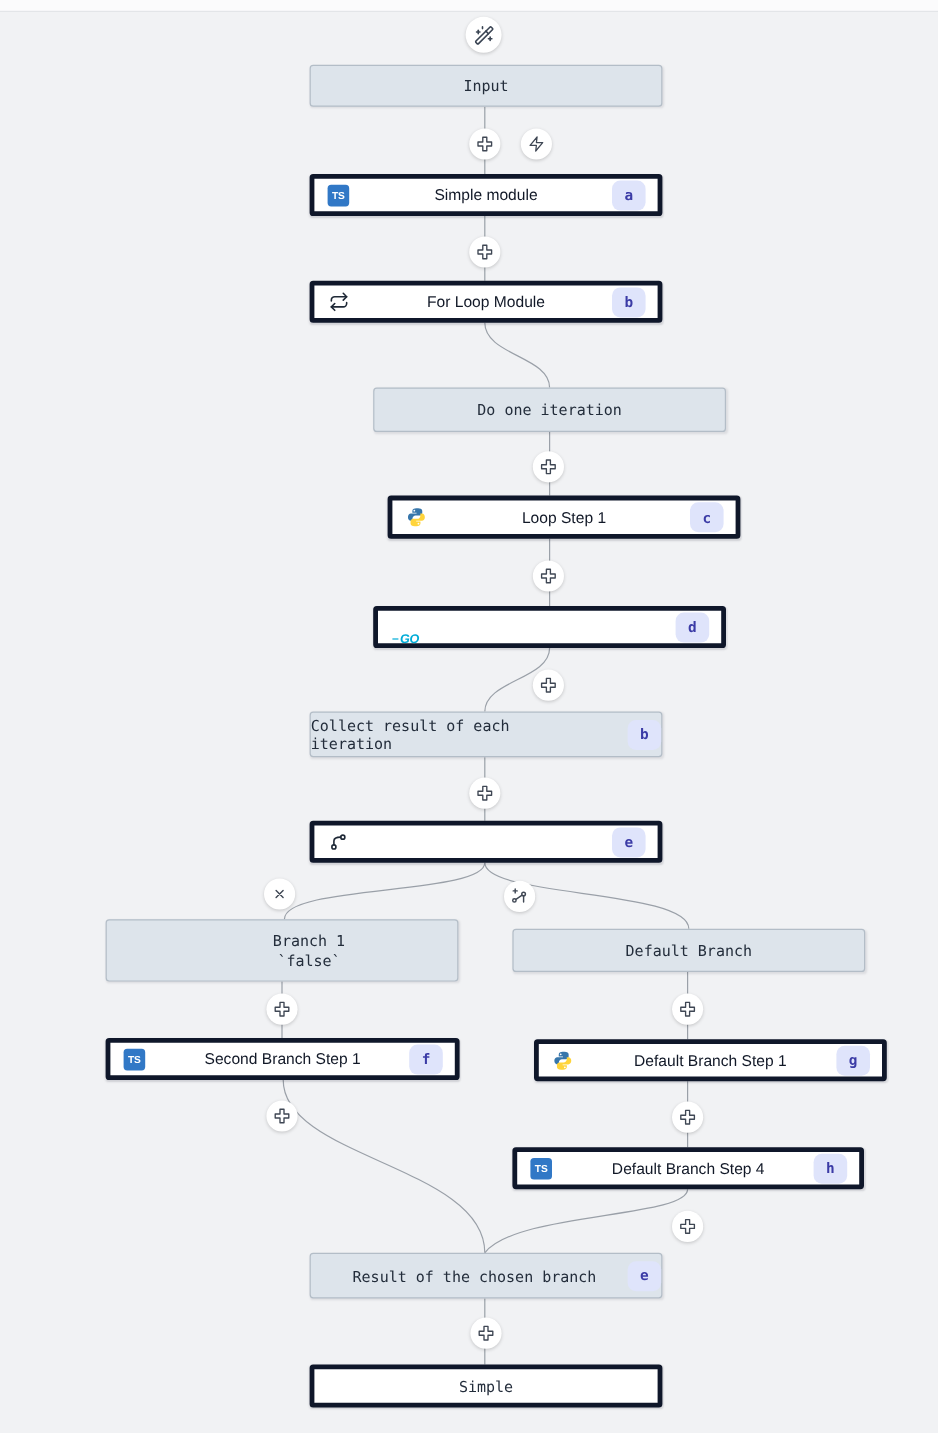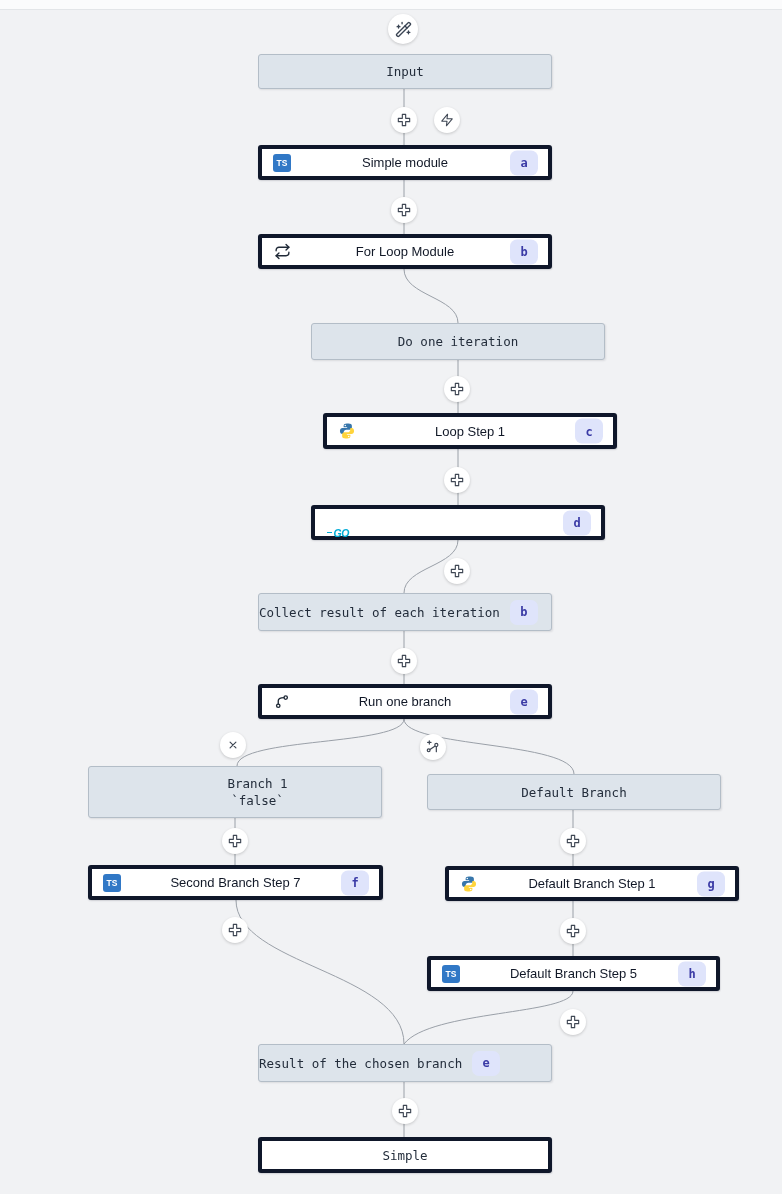--- a/index.html
+++ b/index.html
@@ -20,21 +20,21 @@
   .node.gray  { background:#dde4eb; border:1px solid #b3bdc7; color:#232d3b;
                 font-family:"DejaVu Sans Mono","Liberation Mono",monospace; font-size:12.5px;
                 box-shadow:1px 1px 2px rgba(16,24,40,.10); }
   .node .title-center { position:absolute; left:0; right:0; text-align:center; }
   .mod-icon { position:absolute; left:11px; top:50%; transform:translateY(-50%);
               width:18px; height:18px; display:flex; align-items:center; justify-content:center; }
   .badge { min-width:28px; height:25px; padding:0 7px; border-radius:7px;
            background:#dfe4fb; color:#3b3ba6; display:flex; align-items:center; justify-content:center;
            font-family:"DejaVu Sans Mono","Liberation Mono",monospace; font-weight:bold; font-size:12px; }
   .badge.right { position:absolute; right:10px; top:50%; transform:translateY(-50%); }
-  .gray-row { display:flex; align-items:center; justify-content:flex-start; gap:10px; width:100%; }
+  .gray-row { display:flex; align-items:center; justify-content:flex-end; gap:26px; width:100%; }
   .two-line { display:flex; flex-direction:column; align-items:center; line-height:17px;margin-left:45px; }
 
   .circle-btn { position:absolute; width:26px; height:26px; border-radius:50%;
                 background:#ffffff; box-shadow:0 1px 3px rgba(0,0,0,.18);
                 display:flex; align-items:center; justify-content:center; cursor:pointer; }
   .circle-btn.lg { width:30px; height:30px; }
 
   .ts-box { width:18px; height:18px; background:#3178c6; border-radius:3px; color:#ffffff;
             display:flex; align-items:center; justify-content:center;
             font-weight:bold; font-size:8.5px; font-family:"Liberation Sans",sans-serif; }
@@ -196,21 +196,20 @@
   </div>
 
   <div class="node white" style="left:258px;top:684px;width:294px;height:35px;">
     <span class="mod-icon">
       <svg class="glyph" width="17" height="17" viewBox="0 0 24 24" fill="none" stroke="#1f2937" stroke-width="1.9" stroke-linecap="round" stroke-linejoin="round">
         <circle cx="6" cy="18" r="2.4"></circle>
           <circle cx="16.5" cy="6.5" r="2.4"></circle>
         <path d="M6 15.4V11C6 7.8 9.6 6.5 14 6.5"></path>
       </svg>
     </span>
-    <span class="title-center">Run one branch</span>
     <span class="badge right">e</span>
   </div>
 
   <div class="circle-btn" style="left:220px;top:732px;">
     <span>
       <svg class="glyph" width="14" height="14" viewBox="0 0 24 24" fill="none" stroke="#3f4754" stroke-width="2" stroke-linecap="round">
           <path d="M7 7l10 10M17 7 7 17"></path>
         </svg>
     </span>
   </div>
@@ -250,21 +249,21 @@
       <svg class="glyph" width="16" height="16" viewBox="0 0 24 24" fill="#ffffff" stroke="#3f4754" stroke-width="1.7" stroke-linejoin="round">
           <path d="M9.5 3.5h5v6h6v5h-6v6h-5v-6h-6v-5h6z"></path>
         </svg>
     </span>
   </div>
 
   <div class="node white" style="left:88px;top:865px;width:295px;height:35px;">
     <span class="mod-icon">
       <span class="ts-box">TS</span>
     </span>
-    <span class="title-center">Second Branch Step 7</span>
+    <span class="title-center">Second Branch Step 1</span>
     <span class="badge right">f</span>
   </div>
 
   <div class="node white" style="left:427px;top:866px;width:294px;height:35px;margin-left:18px;">
     <span class="mod-icon">
       <svg class="glyph" width="18" height="18" viewBox="0 0 24 24">
         <path fill="#3776ab" d="M11.9 2c-2.7 0-4.4 1.2-4.4 3v2.1h4.7v.9H5.9C4.1 8 2.6 9.6 2.6 12s1.4 4 3.2 4h1.8v-2.3c0-1.9 1.6-3.5 3.5-3.5h4.5c1.6 0 2.9-1.3 2.9-2.9V5c0-1.8-1.7-3-4.6-3zM9.7 3.8a1 1 0 1 1 0 2 1 1 0 0 1 0-2z"></path>
         <path fill="#ffd43b" d="M12.1 22c2.7 0 4.4-1.2 4.4-3v-2.1h-4.7V16h6.3c1.8 0 3.3-1.6 3.3-4s-1.4-4-3.2-4h-1.8v2.3c0 1.9-1.6 3.5-3.5 3.5H8.4c-1.6 0-2.9 1.3-2.9 2.9V19c0 1.8 1.7 3 4.6 3zm2.2-1.8a1 1 0 1 1 0-2 1 1 0 0 1 0 2z"></path>
       </svg>
     </span>
@@ -284,21 +283,21 @@
       <svg class="glyph" width="16" height="16" viewBox="0 0 24 24" fill="#ffffff" stroke="#3f4754" stroke-width="1.7" stroke-linejoin="round">
           <path d="M9.5 3.5h5v6h6v5h-6v6h-5v-6h-6v-5h6z"></path>
         </svg>
     </span>
   </div>
 
   <div class="node white" style="left:427px;top:956px;width:293px;height:35px;">
     <span class="mod-icon">
       <span class="ts-box">TS</span>
     </span>
-    <span class="title-center">Default Branch Step 5</span>
+    <span class="title-center">Default Branch Step 4</span>
     <span class="badge right">h</span>
   </div>
 
   <div class="circle-btn" style="left:560px;top:1009px;">
     <span>
       <svg class="glyph" width="16" height="16" viewBox="0 0 24 24" fill="#ffffff" stroke="#3f4754" stroke-width="1.7" stroke-linejoin="round">
           <path d="M9.5 3.5h5v6h6v5h-6v6h-5v-6h-6v-5h6z"></path>
         </svg>
     </span>
   </div>

